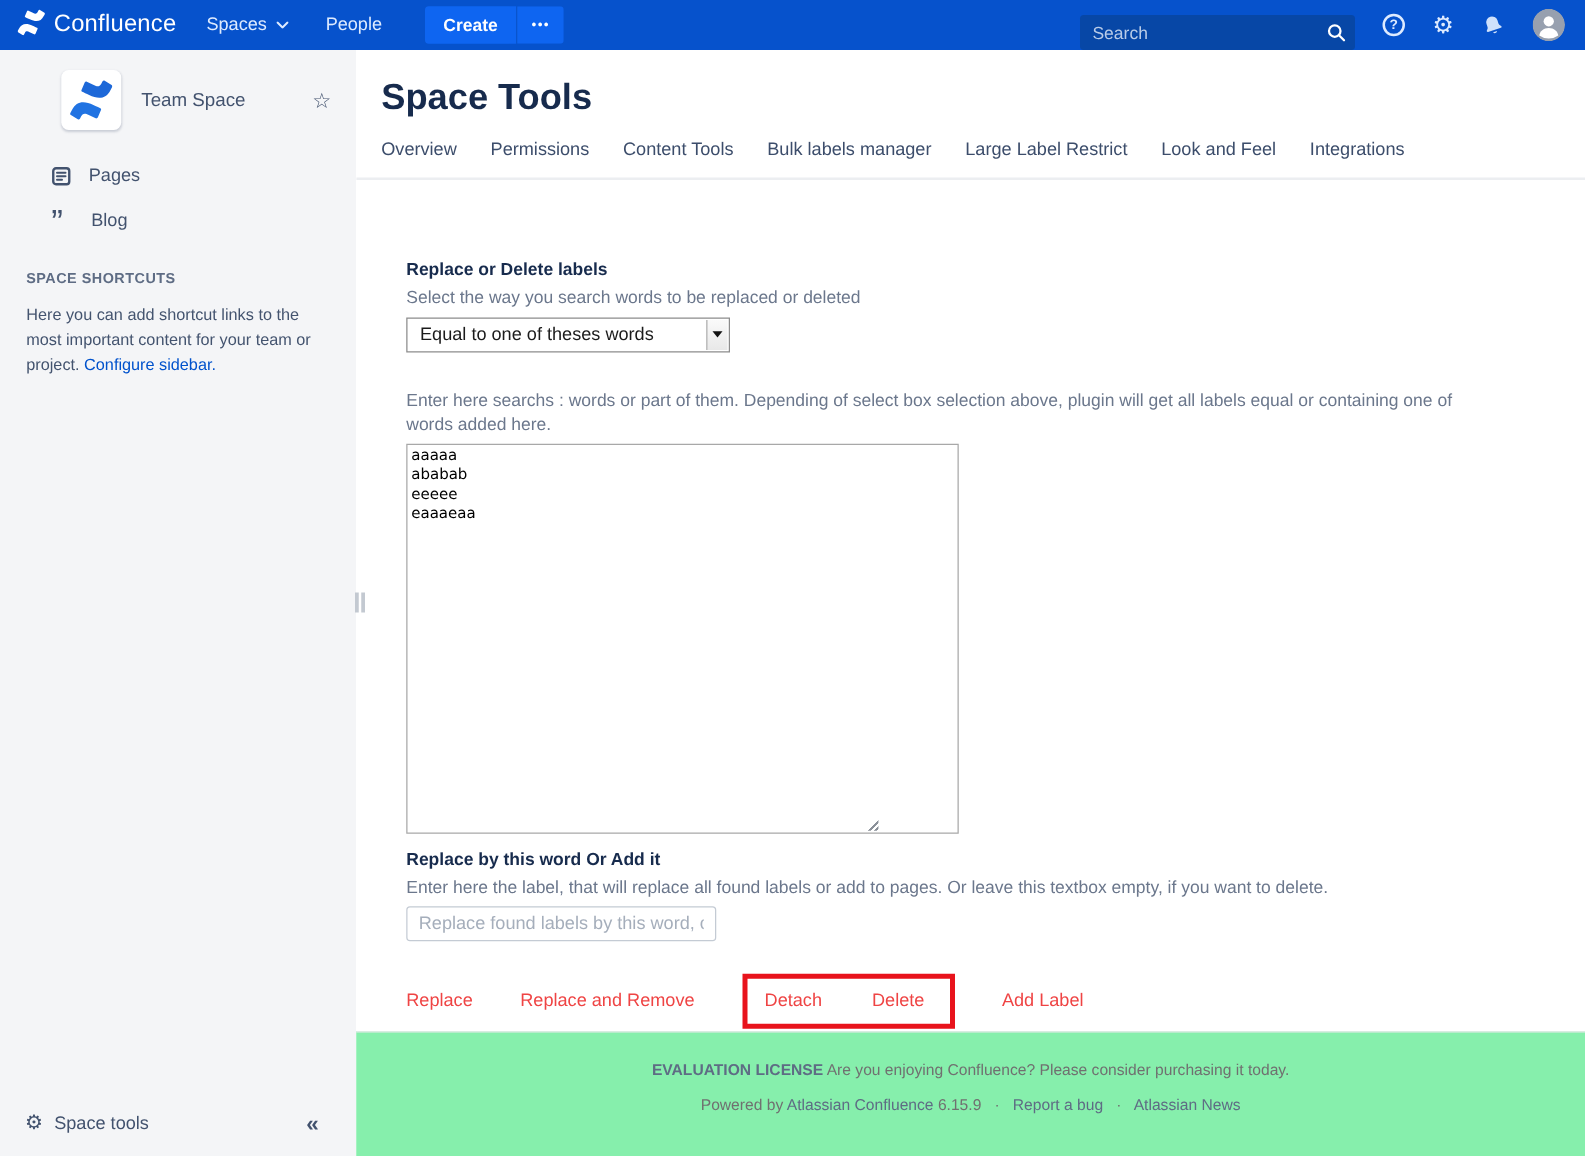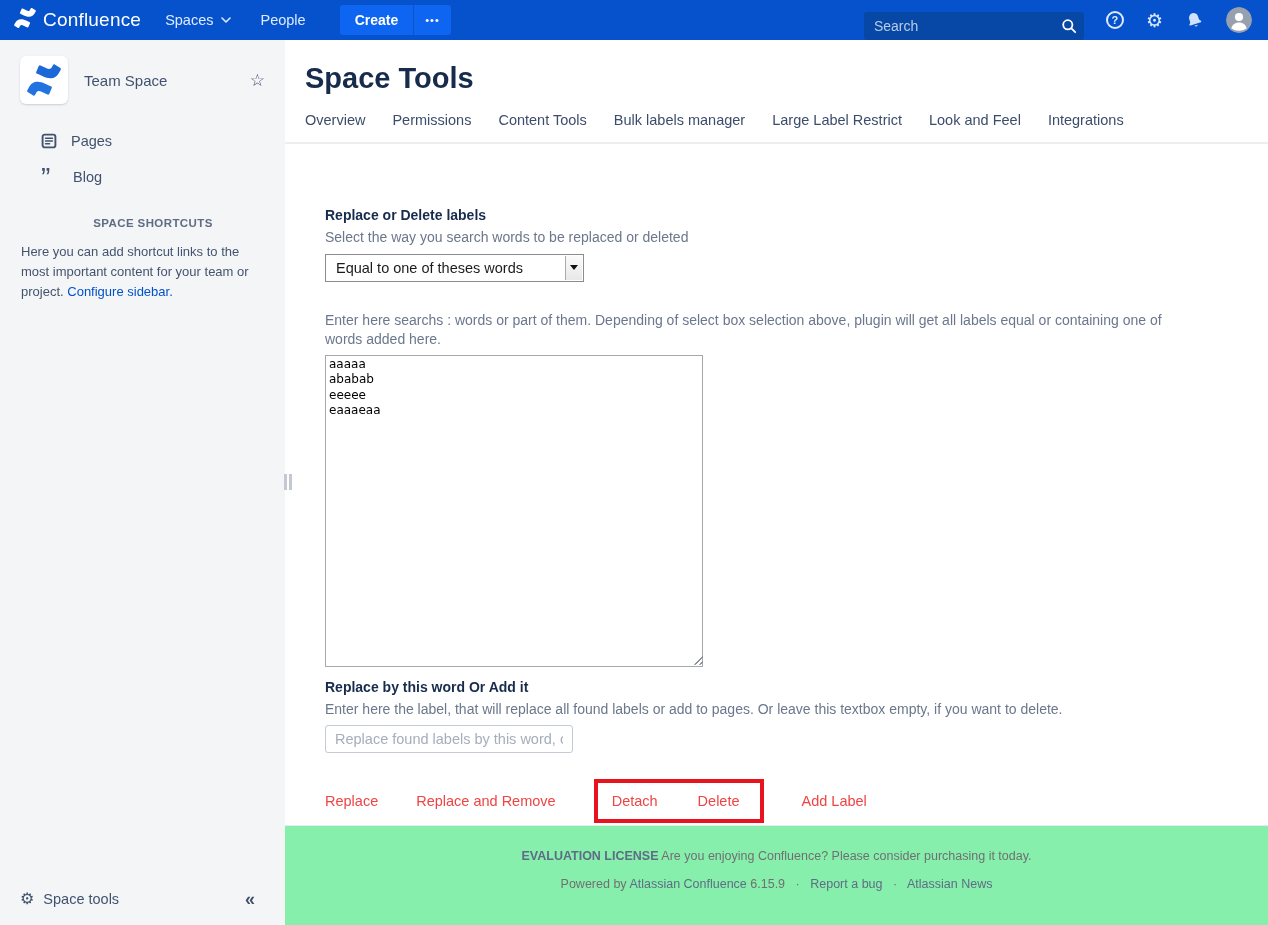--- a/index.html
+++ b/index.html
@@ -49,33 +49,33 @@
   }
   .nav-gear { color:#DEEBFF; font-size:19px; line-height:1; cursor:pointer; }
   .bell-wrap { cursor:pointer; display:flex; }
   .avatar { width:26px; height:26px; border-radius:50%; overflow:hidden; cursor:pointer; display:flex; }
 
   
   .sidebar {
     position:absolute; top:40px; left:0; width:285px; bottom:0;
     background:#F4F5F7;
   }
-  .space-header { display:flex; align-items:center; gap:16px; padding:16px 18px 0 20px; }
+  .space-header { display:flex; align-items:center; gap:16px; padding:16px 18px 0 20px;margin-left:29px; }
   .space-logo {
     width:48px; height:48px; background:#fff; border-radius:6px;
     display:flex; align-items:center; justify-content:center;
     box-shadow:0 1px 2px rgba(9,30,66,.18); cursor:pointer;
   }
   .space-name { flex:1; font-size:15px; color:#42526E; cursor:pointer; }
   .star-glyph { font-size:17px; color:#42526E; cursor:pointer; padding-right:2px; }
   .side-nav { margin-top:24px;padding-left:20px; }
   .side-item { display:flex; align-items:center; gap:14px; padding:5px 0 5px 21px; color:#42526E; font-size:14.5px; cursor:pointer; }
   .side-item + .side-item { margin-top:10px; }
   .blog-glyph { font-size:28px; line-height:15px; height:15px; display:inline-block; color:#42526E; width:18px; text-align:left; }
-  .shortcuts-title { margin:27px 0 0 21px; font-size:11.5px; font-weight:700; color:#5E6C84; letter-spacing:.4px;text-align:center; }
+  .shortcuts-title { margin:27px 0 0 21px; font-size:11.5px; font-weight:700; color:#5E6C84; letter-spacing:.4px; }
   .shortcuts-hint { margin:13px 22px 0 21px; font-size:13px; color:#44546F; line-height:1.55; }
   .configure-link { color:#0052CC; text-decoration:none; cursor:pointer; }
   .sidebar-bottom {
     position:absolute; left:0; right:0; bottom:0; height:46px;
     display:flex; align-items:center; gap:9px; padding:0 0 6px 20px;
     color:#42526E; font-size:14.5px;
   }
   .space-tools-gear { font-size:16px; line-height:1; color:#42526E; }
   .collapse-glyph { margin-left:auto; margin-right:30px; font-size:18px; font-weight:700; color:#42526E; cursor:pointer; }
   .sidebar-bottom-label { cursor:pointer; }
@@ -108,21 +108,21 @@
   .select-btn {
     position:absolute; right:1px; top:1px; bottom:1px; width:17px;
     background:linear-gradient(#FAFAFA,#E8E8E8); border-left:1px solid #ABABAB;
     display:flex; align-items:center; justify-content:center;
   }
   .tri { width:0; height:0; border-left:4px solid transparent; border-right:4px solid transparent; border-top:5px solid #111; }
 
   .section-2 { margin-top:29px; }
   .ta-wrap { position:relative; width:380px; margin-top:6px; }
   .labels-textarea {
-    width:378px; height:312px; border:1px solid #A8A8A8; background:#fff;
+    width:442px; height:312px; border:1px solid #A8A8A8; background:#fff;
     font-family:"DejaVu Sans", sans-serif; font-size:12px; line-height:15.5px;
     padding:1px 3px; resize:none; display:block; color:#000; outline:none;
   }
   .resize-corner {
     position:absolute; right:2px; bottom:2px; width:11px; height:11px;
     background:repeating-linear-gradient(135deg, transparent 0 2px, #8a9099 2px 3.5px);
     clip-path:polygon(100% 0, 100% 100%, 0 100%); cursor:nwse-resize;
   }
 
   .section-3 { margin-top:12px; }

